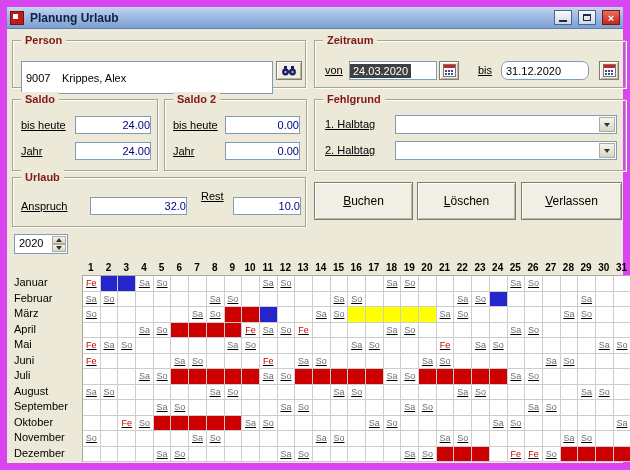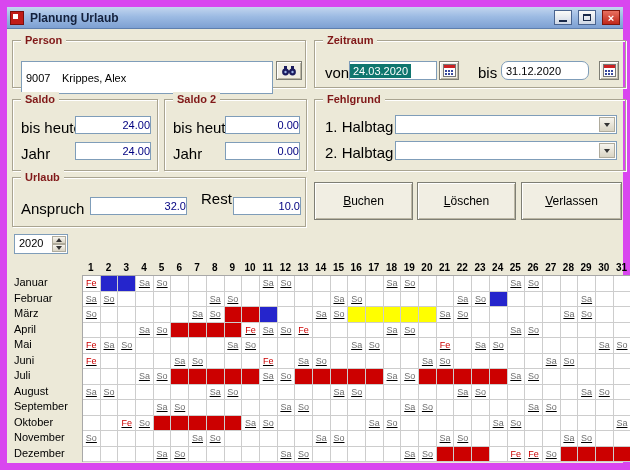--- a/index.html
+++ b/index.html
@@ -20,21 +20,21 @@
   .tb-btn{ width:18px; height:15px; margin-left:2px; display:flex; align-items:center; justify-content:center;
     border:1px solid #4A648F; background:linear-gradient(#FBFBF9,#CFD8E6); font-size:10px; color:#1A2A4A; cursor:default;}
   .tb-btn.close{ background:linear-gradient(#E8705F,#C0271A); border-color:#7E150C; color:#fff; font-weight:bold; font-size:11px;}
   .tb-glyph-min{ width:8px; height:2px; background:#1A2A4A; margin-top:7px;}
   .tb-glyph-max{ width:8px; height:7px; border:1px solid #1A2A4A; border-top-width:2px;}
   .dialog{ position:absolute; left:0; top:22px; right:0; bottom:0; }
 
   .group{ position:absolute; border:1px solid #A9A491; box-shadow:1px 1px 0 #FFFFFF, inset 1px 1px 0 #FFFFFF; }
   .group > .gtitle{ position:absolute; top:-8px; left:8px; padding:0 4px; background:#ECE9D8;
      font-size:11px; font-weight:bold; color:#801818; line-height:14px;}
-  .lbl{ position:absolute; font-size:15px; color:#000; }
+  .lbl{ position:absolute; font-size:11px; color:#000;text-decoration:underline; }
   .field{ position:absolute; background:#fff; border:1px solid #7F9DB9; font-size:11px; display:flex; align-items:center; }
   .field.num{ justify-content:flex-end; color:#000080; }
   .btn3d{ position:absolute; background:#F1EEE3; border:1px solid #7E7E74;
      box-shadow:inset 1px 1px 0 #fff, inset -1px -1px 0 #BBB6A4;
      font-size:12px; color:#000; display:flex; align-items:center; justify-content:center; cursor:default;}
   .combo{ position:absolute; background:#fff; border:1px solid #7F9DB9; }
   .combo .arrow-btn{ position:absolute; top:1px; right:1px; bottom:1px; width:16px;
      background:linear-gradient(#F7F5EE,#D9D4C4); border:1px solid #AFAB9C; display:flex; align-items:center; justify-content:center;}
   .tri-down{ width:0; height:0; border-left:3px solid transparent; border-right:3px solid transparent; border-top:4px solid #333;}
   .tri-up-s{ width:0; height:0; border-left:3px solid transparent; border-right:3px solid transparent; border-bottom:4px solid #333;}
@@ -56,21 +56,21 @@
   .cal-grid{ display:grid; grid-template-columns:repeat(31,17.7px); grid-auto-rows:15.5px;
      border-top:1px solid #A8A8A8; border-left:1px solid #A8A8A8; background:#84cc16;text-decoration:underline;}
   .cell{ border-right:1px solid #CDCDCD; border-bottom:1px solid #CDCDCD; font-size:9px;
      display:flex; align-items:center; justify-content:center; background:#fff; color:#000;}
   .m-sa,.m-so{ color:#6E6E6E; }
   .m-fe{ color:#CC0000; }
   .m-red{ background:#CC0000; }
   .m-blue{ background:#2525CC; }
   .m-yellow{ background:#FFFF00; }
 
-  .sel-date{ background:#0f766e; color:#fff; padding:1px 3px; }
+  .sel-date{ background:#404040; color:#fff; padding:1px 3px; }
   u{ text-decoration:underline; }
 </style>
 </head>
 <body>
 
 <div class="window">
   <div class="titlebar">
     <div class="app-icon"></div>
     <div class="title-text">Planung Urlaub</div>
     <div class="tb-btn">

